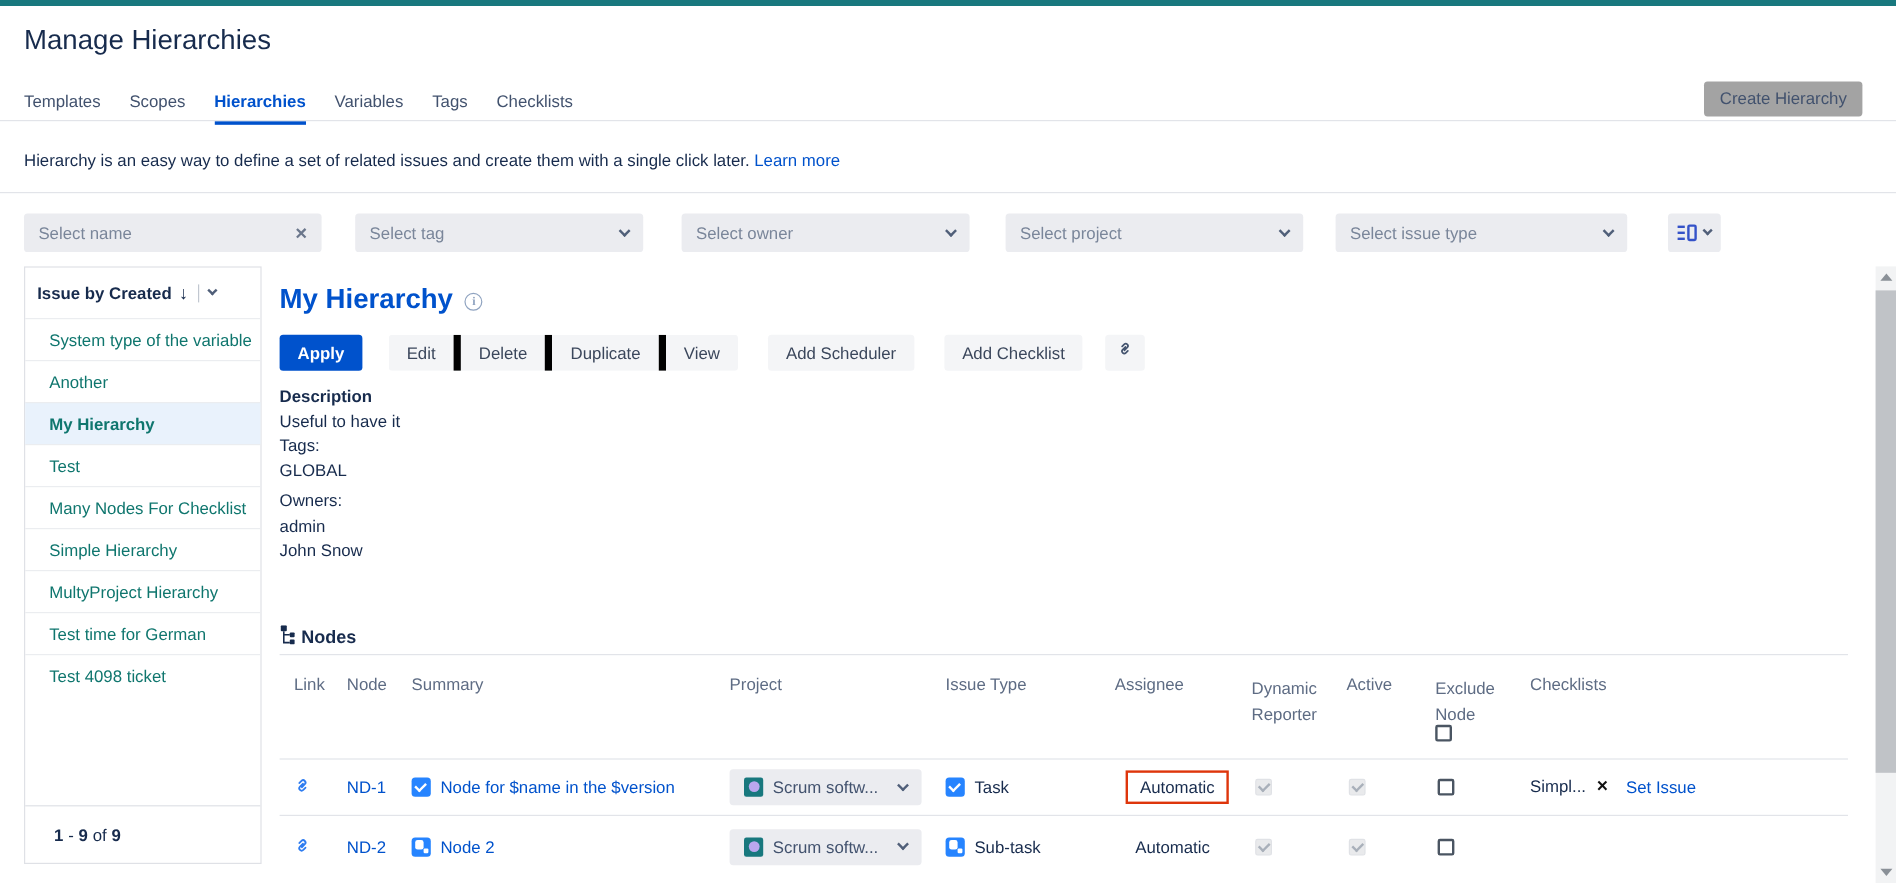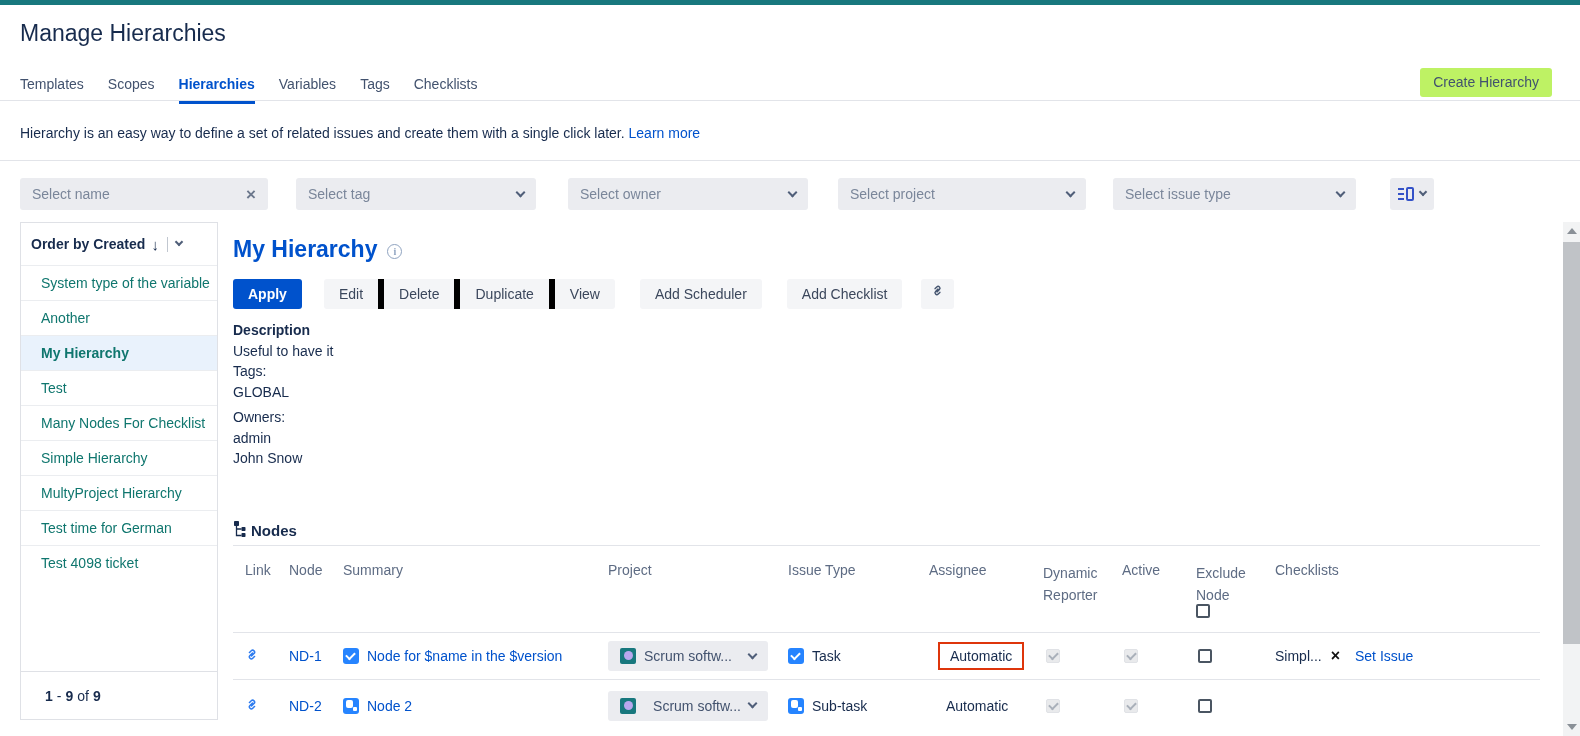--- a/index.html
+++ b/index.html
@@ -11,21 +11,21 @@
   .topbar { position:absolute; left:0; top:0; width:1580px; height:5px; background:#18787e; }
 
   h1.page-title { position:absolute; left:20px; top:20px; font-size:23px; font-weight:400; color:#172b4d; }
 
   
   .tabs { position:absolute; left:20px; top:76px; display:flex; gap:24px; }
   .tab { color:#42526e; padding-bottom:9px; cursor:pointer; }
   .tab.active { color:#0052cc; font-weight:600; border-bottom:3px solid #0052cc; }
   .tabs-hr { position:absolute; left:0; top:100px; width:1580px; height:1px; background:#e2e4e9; }
   .create-btn { position:absolute; right:28px; top:68px; height:29px; line-height:29px; padding:0 13px;
-                background:#bef264; border-radius:3px; color:#42526e; cursor:pointer; }
+                background:#a3a3a3; border-radius:3px; color:#42526e; cursor:pointer; }
 
   
   .intro { position:absolute; left:20px; top:125px; color:#172b4d; }
   .intro a { color:#0052cc; text-decoration:none; cursor:pointer; }
   .intro-hr { position:absolute; left:0; top:160px; width:1580px; height:1px; background:#e2e4e9; }
 
   
   .filter { position:absolute; top:178px; height:32px; background:#ebecf0; border-radius:3px;
             display:flex; align-items:center; justify-content:space-between; padding:0 12px; cursor:pointer; }
   .ph { color:#7a869a; }
@@ -83,21 +83,21 @@
                 font-size:15px; font-weight:700; color:#172b4d; }
   .nodes-hr { position:absolute; left:233px; top:545px; width:1307px; height:1px; background:#e2e4e9; }
 
   .thead { position:absolute; left:233px; top:556px; width:1307px; height:77px; border-bottom:1px solid #e2e4e9;
            color:#5e6c84; }
   .th { position:absolute; top:6px; white-space:nowrap; }
   .th.wrap { white-space:normal; line-height:22px; top:6px; }
 
   .trow { position:absolute; left:233px; width:1307px; }
   .row1 { top:633px; height:47px; border-bottom:1px solid #e2e4e9; }
-  .row2 { top:681px; height:49px;text-align:right; }
+  .row2 { top:681px; height:49px; }
   .cell { position:absolute; top:50%; transform:translateY(-50%); white-space:nowrap; }
   .cell.flex { display:flex; align-items:center; gap:8px; }
   a.blue, .blue { color:#0052cc; text-decoration:none; cursor:pointer; }
 
   .chain { display:inline-block; }
   .chain.rowlink { color:#2e7cf0; }
 
   .ticon { width:16px; height:16px; border-radius:3px; background:#2684ff; display:inline-block; position:relative; flex:none; }
   .ticon.task::after { content:""; position:absolute; left:3px; top:4px; width:7px; height:4px;
                        border-left:2px solid #fff; border-bottom:2px solid #fff; transform:rotate(-45deg); }
@@ -182,21 +182,21 @@
       <i class="b b1"></i>
         <i class="b b2"></i>
         <i class="b b3"></i>
         <i class="r"></i>
     </span>
     <span class="chev"></span>
   </div>
 
   <div class="sidebar">
     <div class="order">
-      <span>Order by Created</span>
+      <span>Issue by Created</span>
       <span class="sort-arrow">↓</span>
       <span class="vdiv"></span>
       <span class="chev"></span>
     </div>
     <div class="sitem">System type of the variable</div>
     <div class="sitem">Another</div>
     <div class="sitem selected">My Hierarchy</div>
     <div class="sitem">Test</div>
     <div class="sitem">Many Nodes For Checklist</div>
     <div class="sitem">Simple Hierarchy</div>

